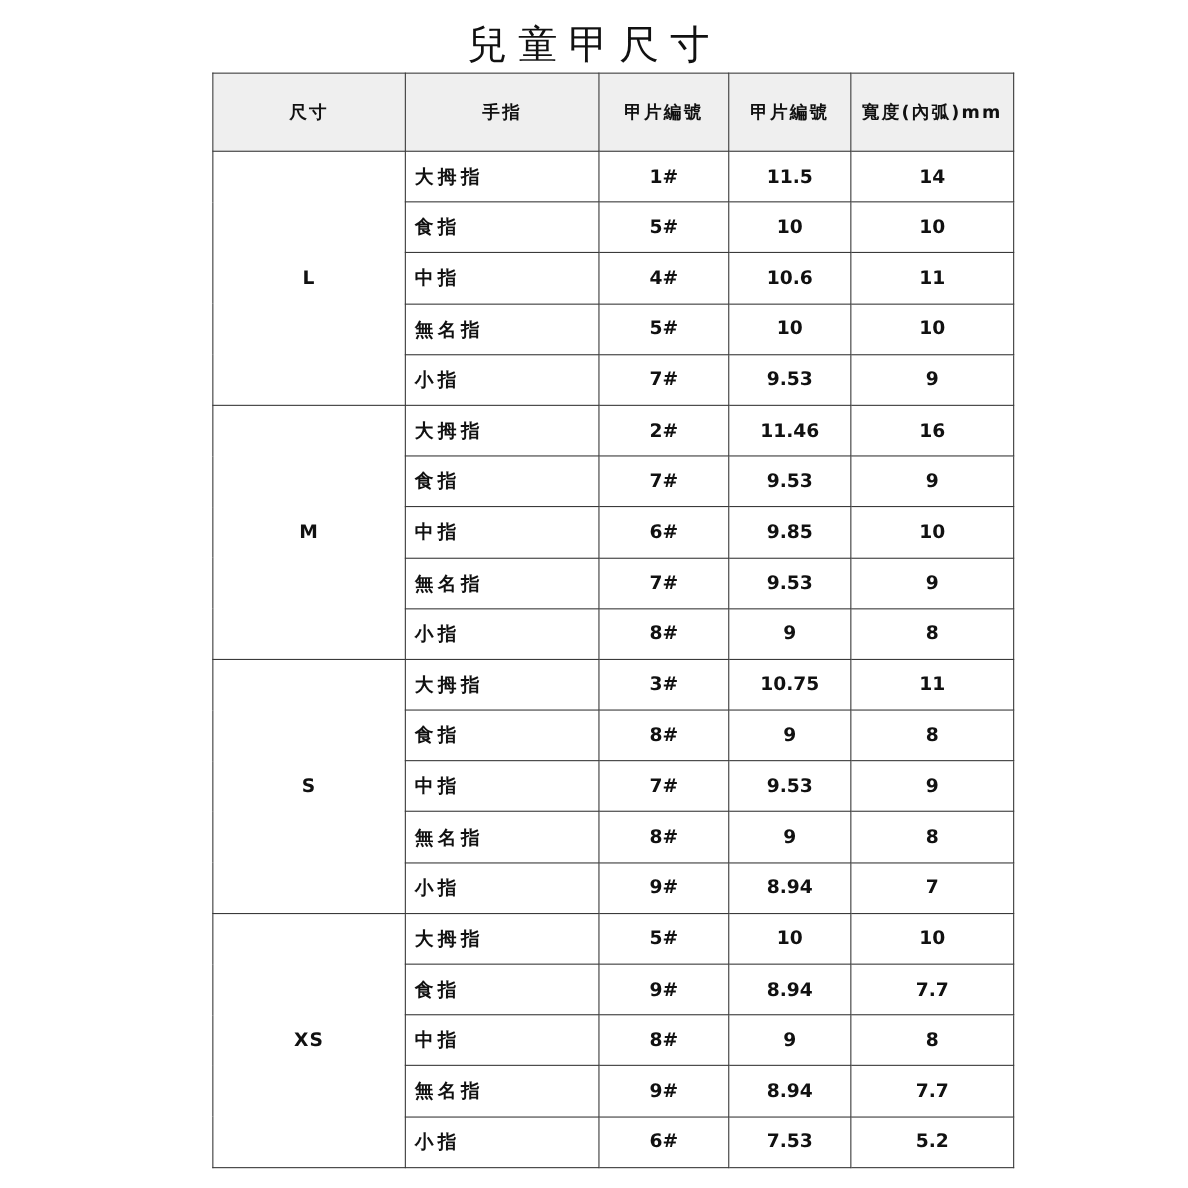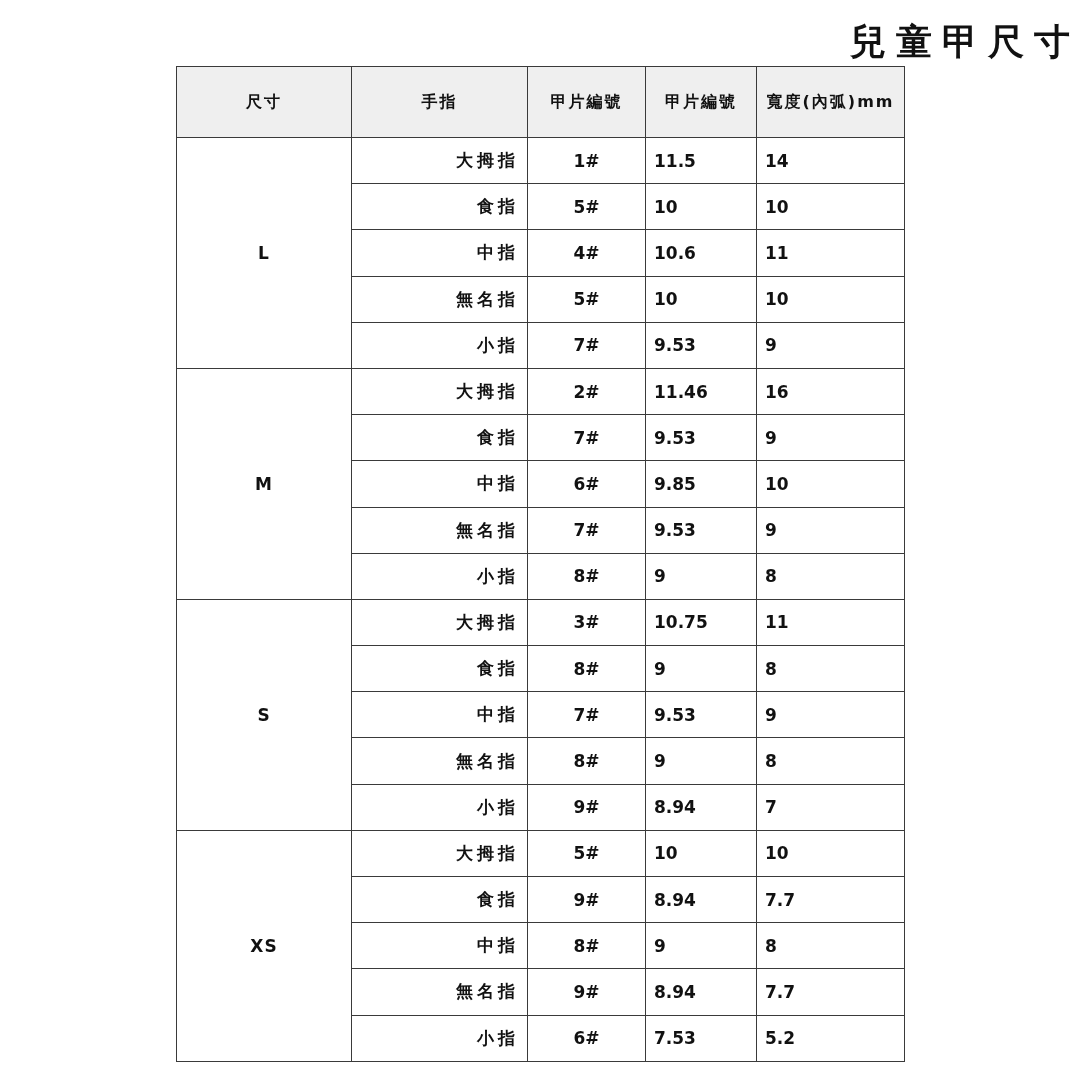--- a/index.html
+++ b/index.html
@@ -3,42 +3,42 @@
 <meta charset="utf-8">
 <style>
   html, body { margin: 0; padding: 0; background: #ffffff; }
   body {
     width: 1080px; height: 1080px; position: relative; overflow: hidden;
     font-family: "DejaVu Sans", "Liberation Sans", sans-serif;
     color: #111111;
   }
   .title {
     position: absolute; left: 0; top: 18px; width: 1080px;
-    text-align: right; font-size: 36px; font-weight: bold;
+    text-align: center; font-size: 36px; font-weight: normal;
     letter-spacing: 10px; line-height: 48px;
   }
   table.size-table {
-    position: absolute; left: 176px; top: 66px;
+    position: absolute; left: 193px; top: 66px;
     border-collapse: collapse; table-layout: fixed;
     width: 728px;
   }
   table.size-table th, table.size-table td {
     border: 1.5px solid #3a3a3a;
     font-weight: bold; font-size: 17px;
     padding: 0 8px; box-sizing: border-box;
   }
   table.size-table th {
     background: #efefef; height: 71px; text-align: center;
     font-size: 16px; letter-spacing: 2px;
   }
   table.size-table td { height: 46.2px; }
   td.size-cell { text-align: center; font-size: 17px; letter-spacing: 1px; }
-  td.finger { text-align: right; letter-spacing: 4px; }
+  td.finger { text-align: left; letter-spacing: 4px; }
   td.code { text-align: center; }
-  td.num { text-align: left; }
+  td.num { text-align: center; }
   col.c1 { width: 175px; }
   col.c2 { width: 176px; }
   col.c3 { width: 118px; }
   col.c4 { width: 111px; }
   col.c5 { width: 148px; }
 </style>
 </head>
 <body>
 
 <div class="title">兒童甲尺寸</div>

